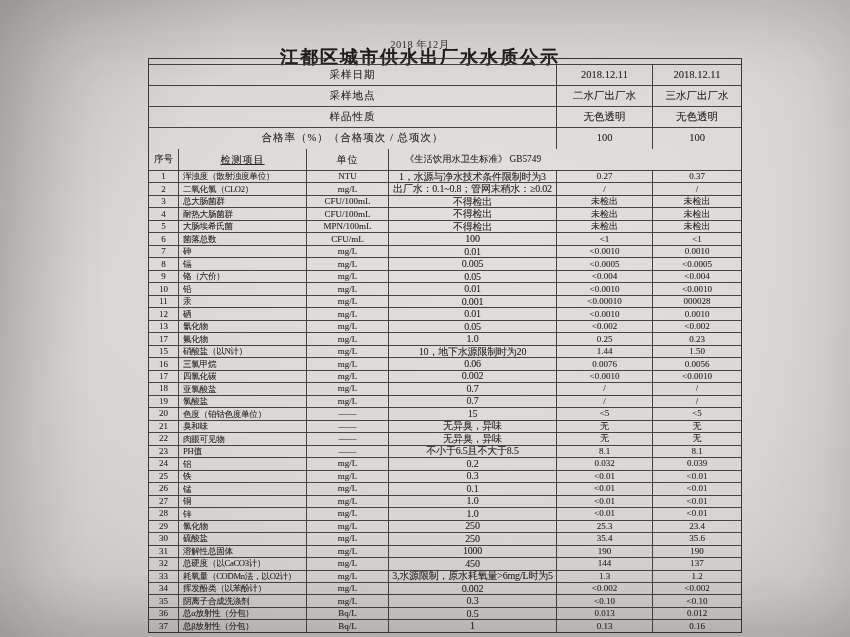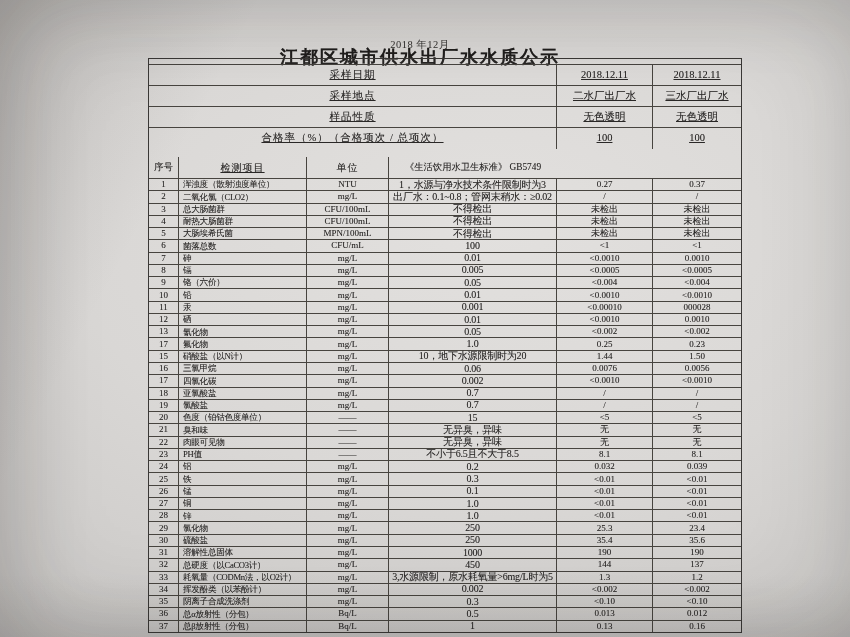--- a/index.html
+++ b/index.html
@@ -34,22 +34,22 @@
     position:absolute; left:148px; top:58px; width:594px; height:575px;
     display:flex; flex-direction:column;
     border:1.5px solid #38363400; 
     border:1.5px solid #3a3836;
     background:rgba(255,255,255,.04);
   }
   .rows-group{ display:contents; }
   .row{ display:flex; border-bottom:1px solid #47443f; min-height:0; }
   .row:last-child{ border-bottom:none; }
   .r-thin{ height:6px; flex:none; }
-  .r-head{ height:21px; flex:none; font-size:10.5px;text-decoration:underline; }
-  .r-colhead{ height:22px; flex:none; font-size:10px;margin-top:8px; }
+  .r-head{ height:21px; flex:none; font-size:10.5px; }
+  .r-colhead{ height:22px; flex:none; font-size:10px; }
   .r-data{ flex:1 1 0; font-size:9px; }
   .cell{
     border-right:1px solid #47443f;
     display:flex; align-items:center; justify-content:center;
     white-space:nowrap; overflow:visible;
     text-shadow:0 0 .5px rgba(40,38,36,.35);
     line-height:1;
   }
   .cell:last-child{ border-right:none; }
   .c-no   { width:30px;  flex:none; }

